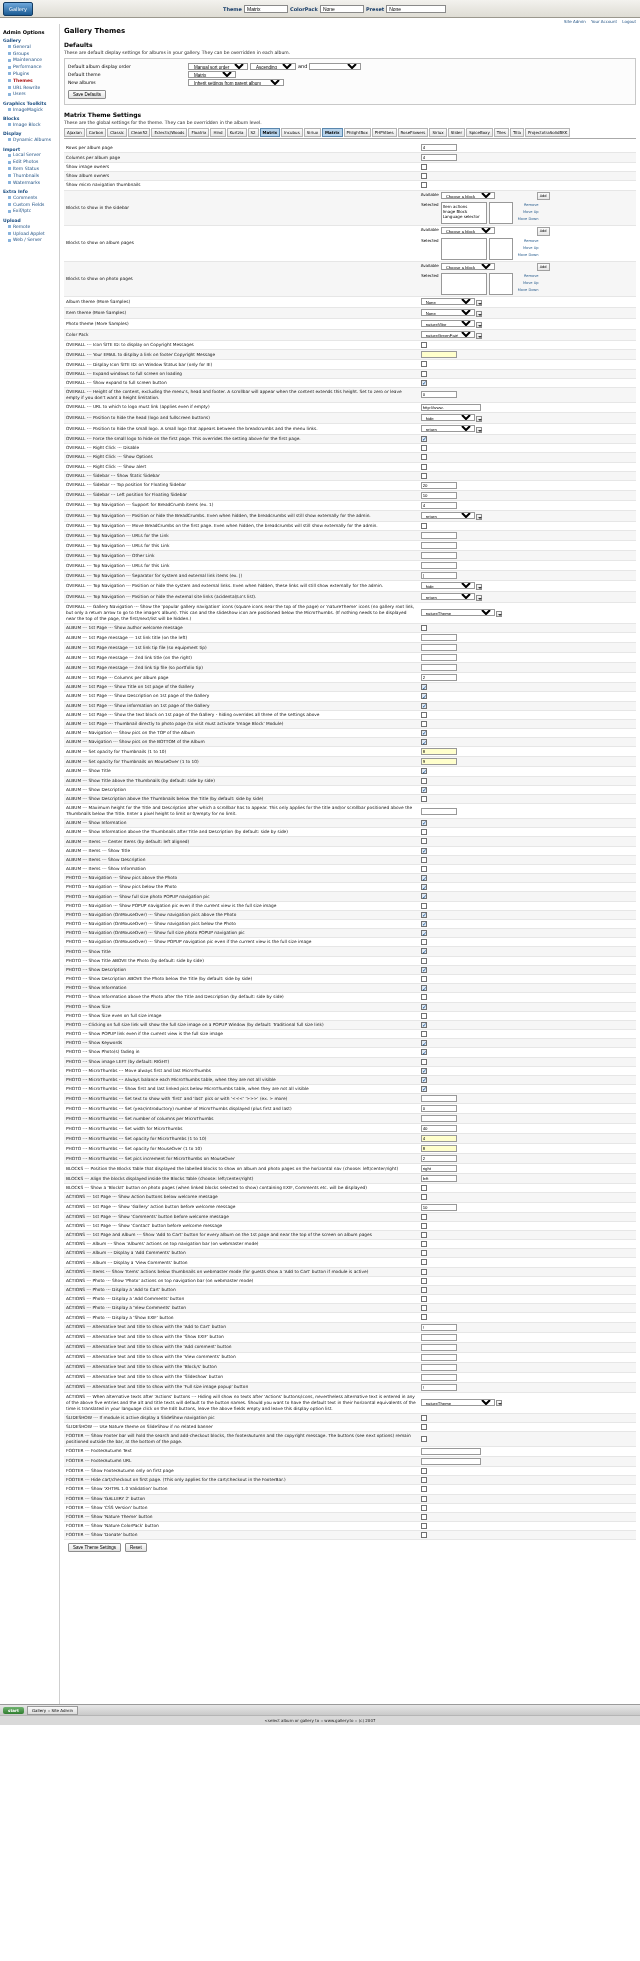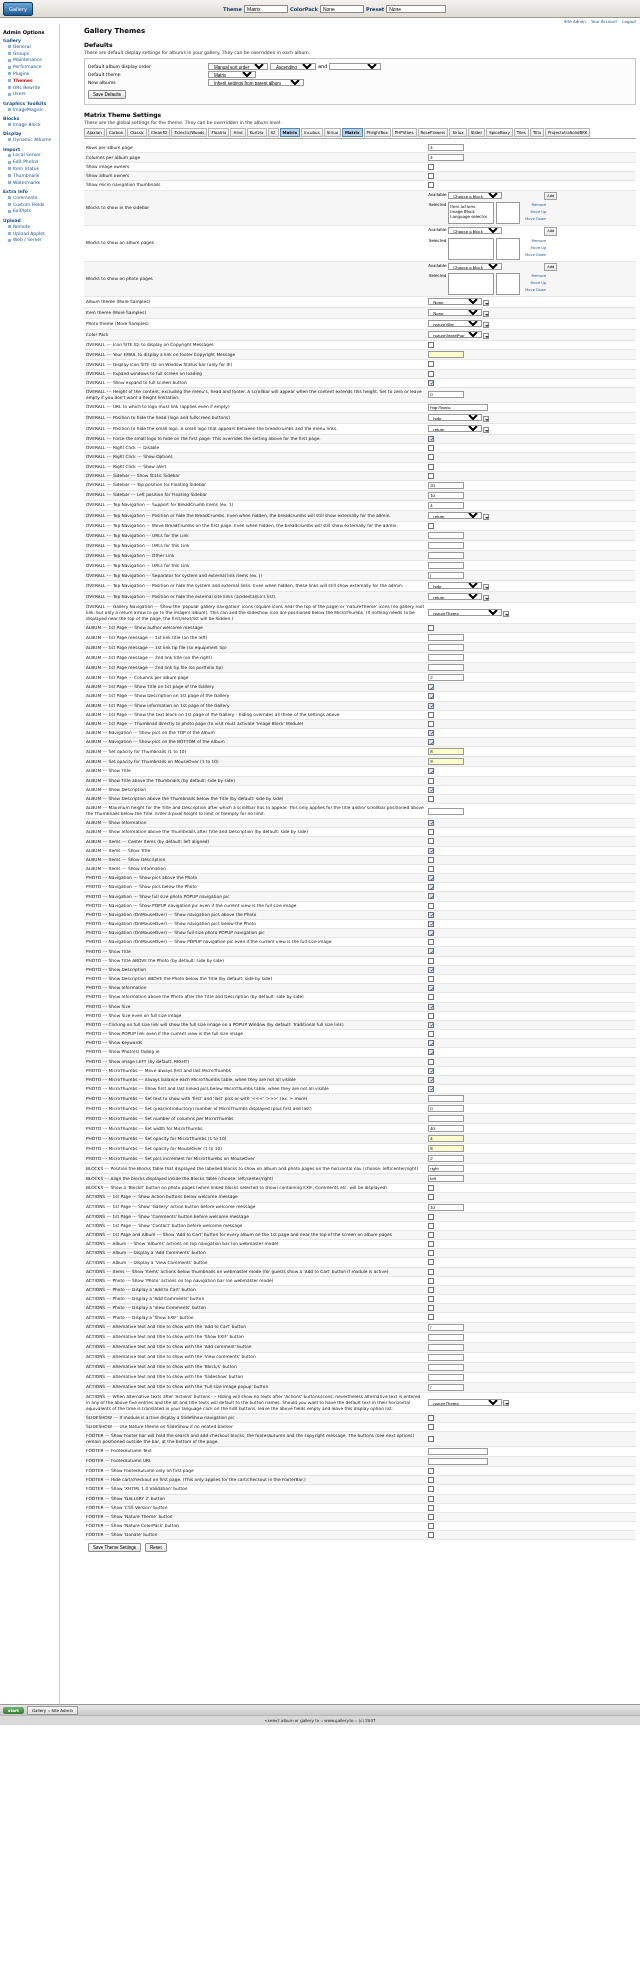--- a/index.html
+++ b/index.html
@@ -53,21 +53,20 @@
     width: 60px;
     min-height: 1680px;
     background: #ffffff;
     border-right: 1px solid #cfcfcf;
     padding: 3px 2px;
   }
   .content {
     flex: 1;
     padding: 3px 4px 4px 4px;
     background: #fff;
-    margin-left: 20px;
   }
 
   
   .sb-title {
     font-size: 5px;
     font-weight: bold;
     color: #000;
     margin: 2px 0 1px 1px;
   }
   .sb-group-title {

